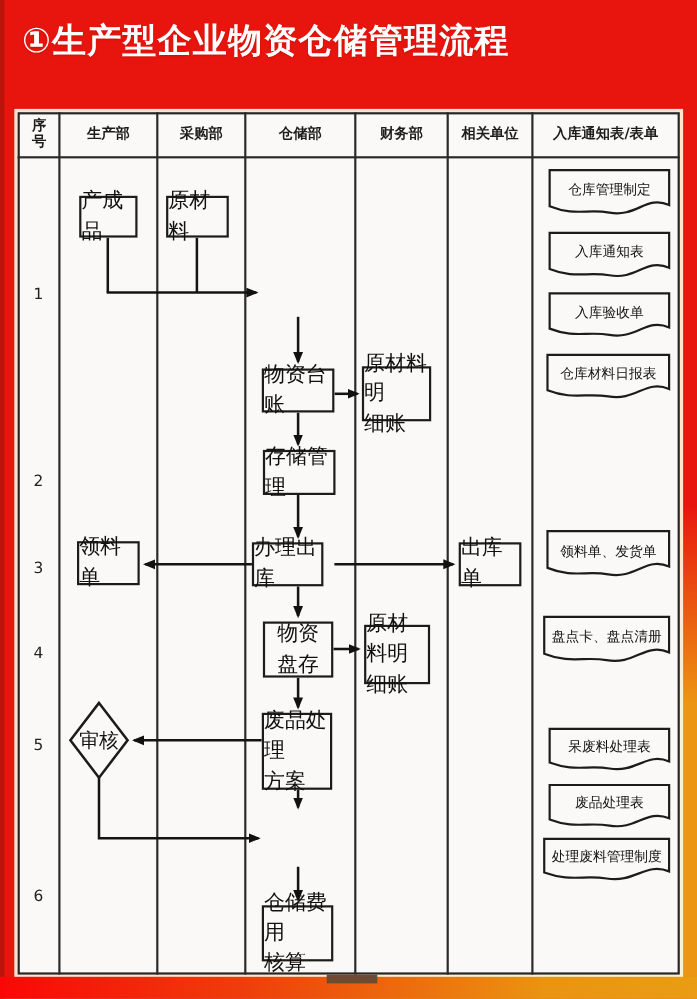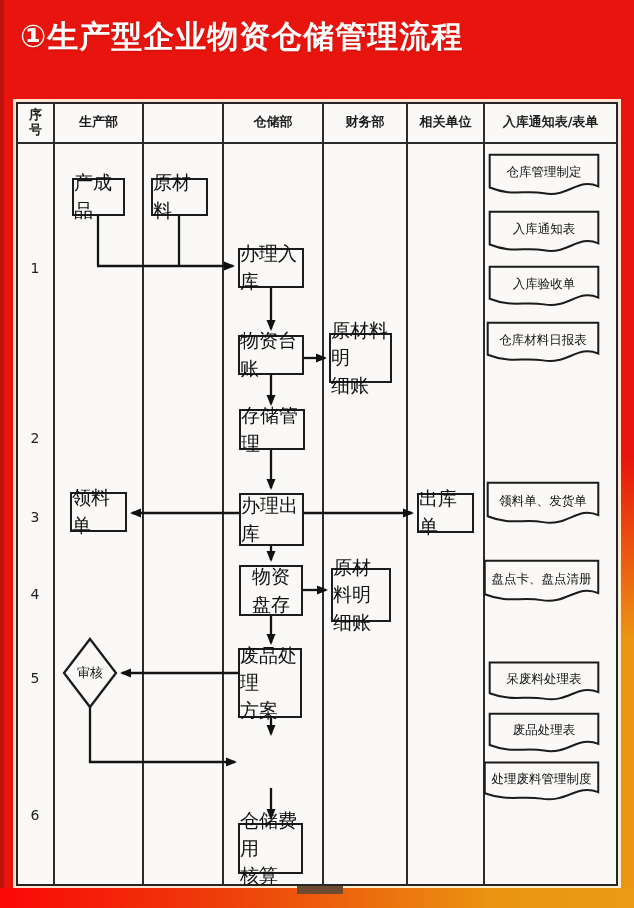--- a/index.html
+++ b/index.html
@@ -19,22 +19,22 @@
   .th{position:absolute;top:103px;height:39px;display:flex;align-items:center;justify-content:center;
       font-size:13px;font-weight:bold;color:#1d1d1d;white-space:pre-line;text-align:center;line-height:1.15;}
   .rownum{position:absolute;left:20px;width:30px;height:20px;display:flex;align-items:center;justify-content:center;
       font-size:14px;color:#222;}
   .flow-box{position:absolute;border:2px solid #1c1c1c;background:#faf9f7;box-sizing:border-box;
       display:flex;align-items:center;justify-content:center;text-align:left;
       font-size:19px;color:#111;line-height:1.45;white-space:pre-line;}
   .diamond-wrap{position:absolute;left:62px;top:637px;width:56px;height:72px;}
   .diamond-wrap svg{position:absolute;left:0;top:0;}
   .diamond-label{position:absolute;left:0;top:0;width:100%;height:100%;display:flex;align-items:center;justify-content:center;
-      font-size:13px;color:#111;}
-  .doc{position:absolute;}
+      font-size:18px;color:#111;}
+  .doc{position:absolute;margin-left:10px;}
   .doc svg{position:absolute;left:0;top:0;width:100%;height:100%;}
   .doc .doc-label{position:absolute;left:2px;right:2px;top:2px;bottom:9px;display:flex;align-items:center;justify-content:center;
       font-size:12.5px;color:#111;text-align:center;white-space:nowrap;}
   .arrows{position:absolute;left:0;top:0;pointer-events:none;}
   .bottom-bar{position:absolute;left:0;top:888px;width:634px;height:20px;
       background:linear-gradient(90deg,#fa0707 0%,#ee3e0a 35%,#ea9411 78%,#e99c14 100%);}
   .bar-marker{position:absolute;left:297px;top:886px;width:46px;height:8px;background:#6d4b33;}
 </style>
 </head>
 <body>
@@ -49,20 +49,21 @@
   <div class="vline" style="left:142px"></div>
   <div class="vline" style="left:222px"></div>
   <div class="vline" style="left:322px"></div>
   <div class="vline" style="left:406px"></div>
   <div class="vline" style="left:483px"></div>
   <div class="hline"></div>
 
   <div class="th" style="left:18px;width:35px">序
 号</div>
   <div class="th" style="left:55px;width:87px">生产部</div>
+  <div class="th" style="left:144px;width:78px">采购部</div>
   <div class="th" style="left:224px;width:98px">仓储部</div>
   <div class="th" style="left:324px;width:82px">财务部</div>
   <div class="th" style="left:408px;width:75px">相关单位</div>
   <div class="th" style="left:485px;width:131px">入库通知表/表单</div>
 
   <div class="rownum" style="top:258px">1</div>
   <div class="rownum" style="top:428px">2</div>
   <div class="rownum" style="top:507px">3</div>
   <div class="rownum" style="top:584px">4</div>
   <div class="rownum" style="top:668px">5</div>
@@ -89,26 +90,25 @@
       <path d="M271 616 V643" marker-end="url(#ah)"></path>
       <path d="M238 673 H122" marker-end="url(#ah)"></path>
       <path d="M90 706 V762 H235" marker-end="url(#ah)"></path>
       <path d="M271 703 V734" marker-end="url(#ah)"></path>
       <path d="M271 788 V818" marker-end="url(#ah)"></path>
     </g>
   </svg>
 
   <div class="flow-box" style="left:72px;top:178px;width:53px;height:38px">产成品</div>
   <div class="flow-box" style="left:151px;top:178px;width:57px;height:38px">原材料</div>
-  <div class="flow-box" style="left:238px;top:248px;width:66px;height:40px">办理入库</div>
   <div class="flow-box" style="left:238px;top:335px;width:66px;height:40px">物资台账</div>
   <div class="flow-box" style="left:329px;top:333px;width:63px;height:50px">原材料明
 细账</div>
   <div class="flow-box" style="left:239px;top:409px;width:66px;height:41px">存储管理</div>
-  <div class="flow-box" style="left:239px;top:493px;width:65px;height:53px">办理出库</div>
+  <div class="flow-box" style="left:229px;top:493px;width:65px;height:40px">办理出库</div>
   <div class="flow-box" style="left:70px;top:492px;width:57px;height:40px">领料单</div>
   <div class="flow-box" style="left:417px;top:493px;width:57px;height:40px">出库单</div>
   <div class="flow-box" style="left:239px;top:565px;width:64px;height:51px">物资
 盘存</div>
   <div class="flow-box" style="left:331px;top:568px;width:60px;height:54px">原材料明
 细账</div>
   <div class="flow-box" style="left:238px;top:648px;width:64px;height:70px">废品处理
 方案</div>
   <div class="flow-box" style="left:238px;top:823px;width:65px;height:51px">仓储费用
 核算</div>

